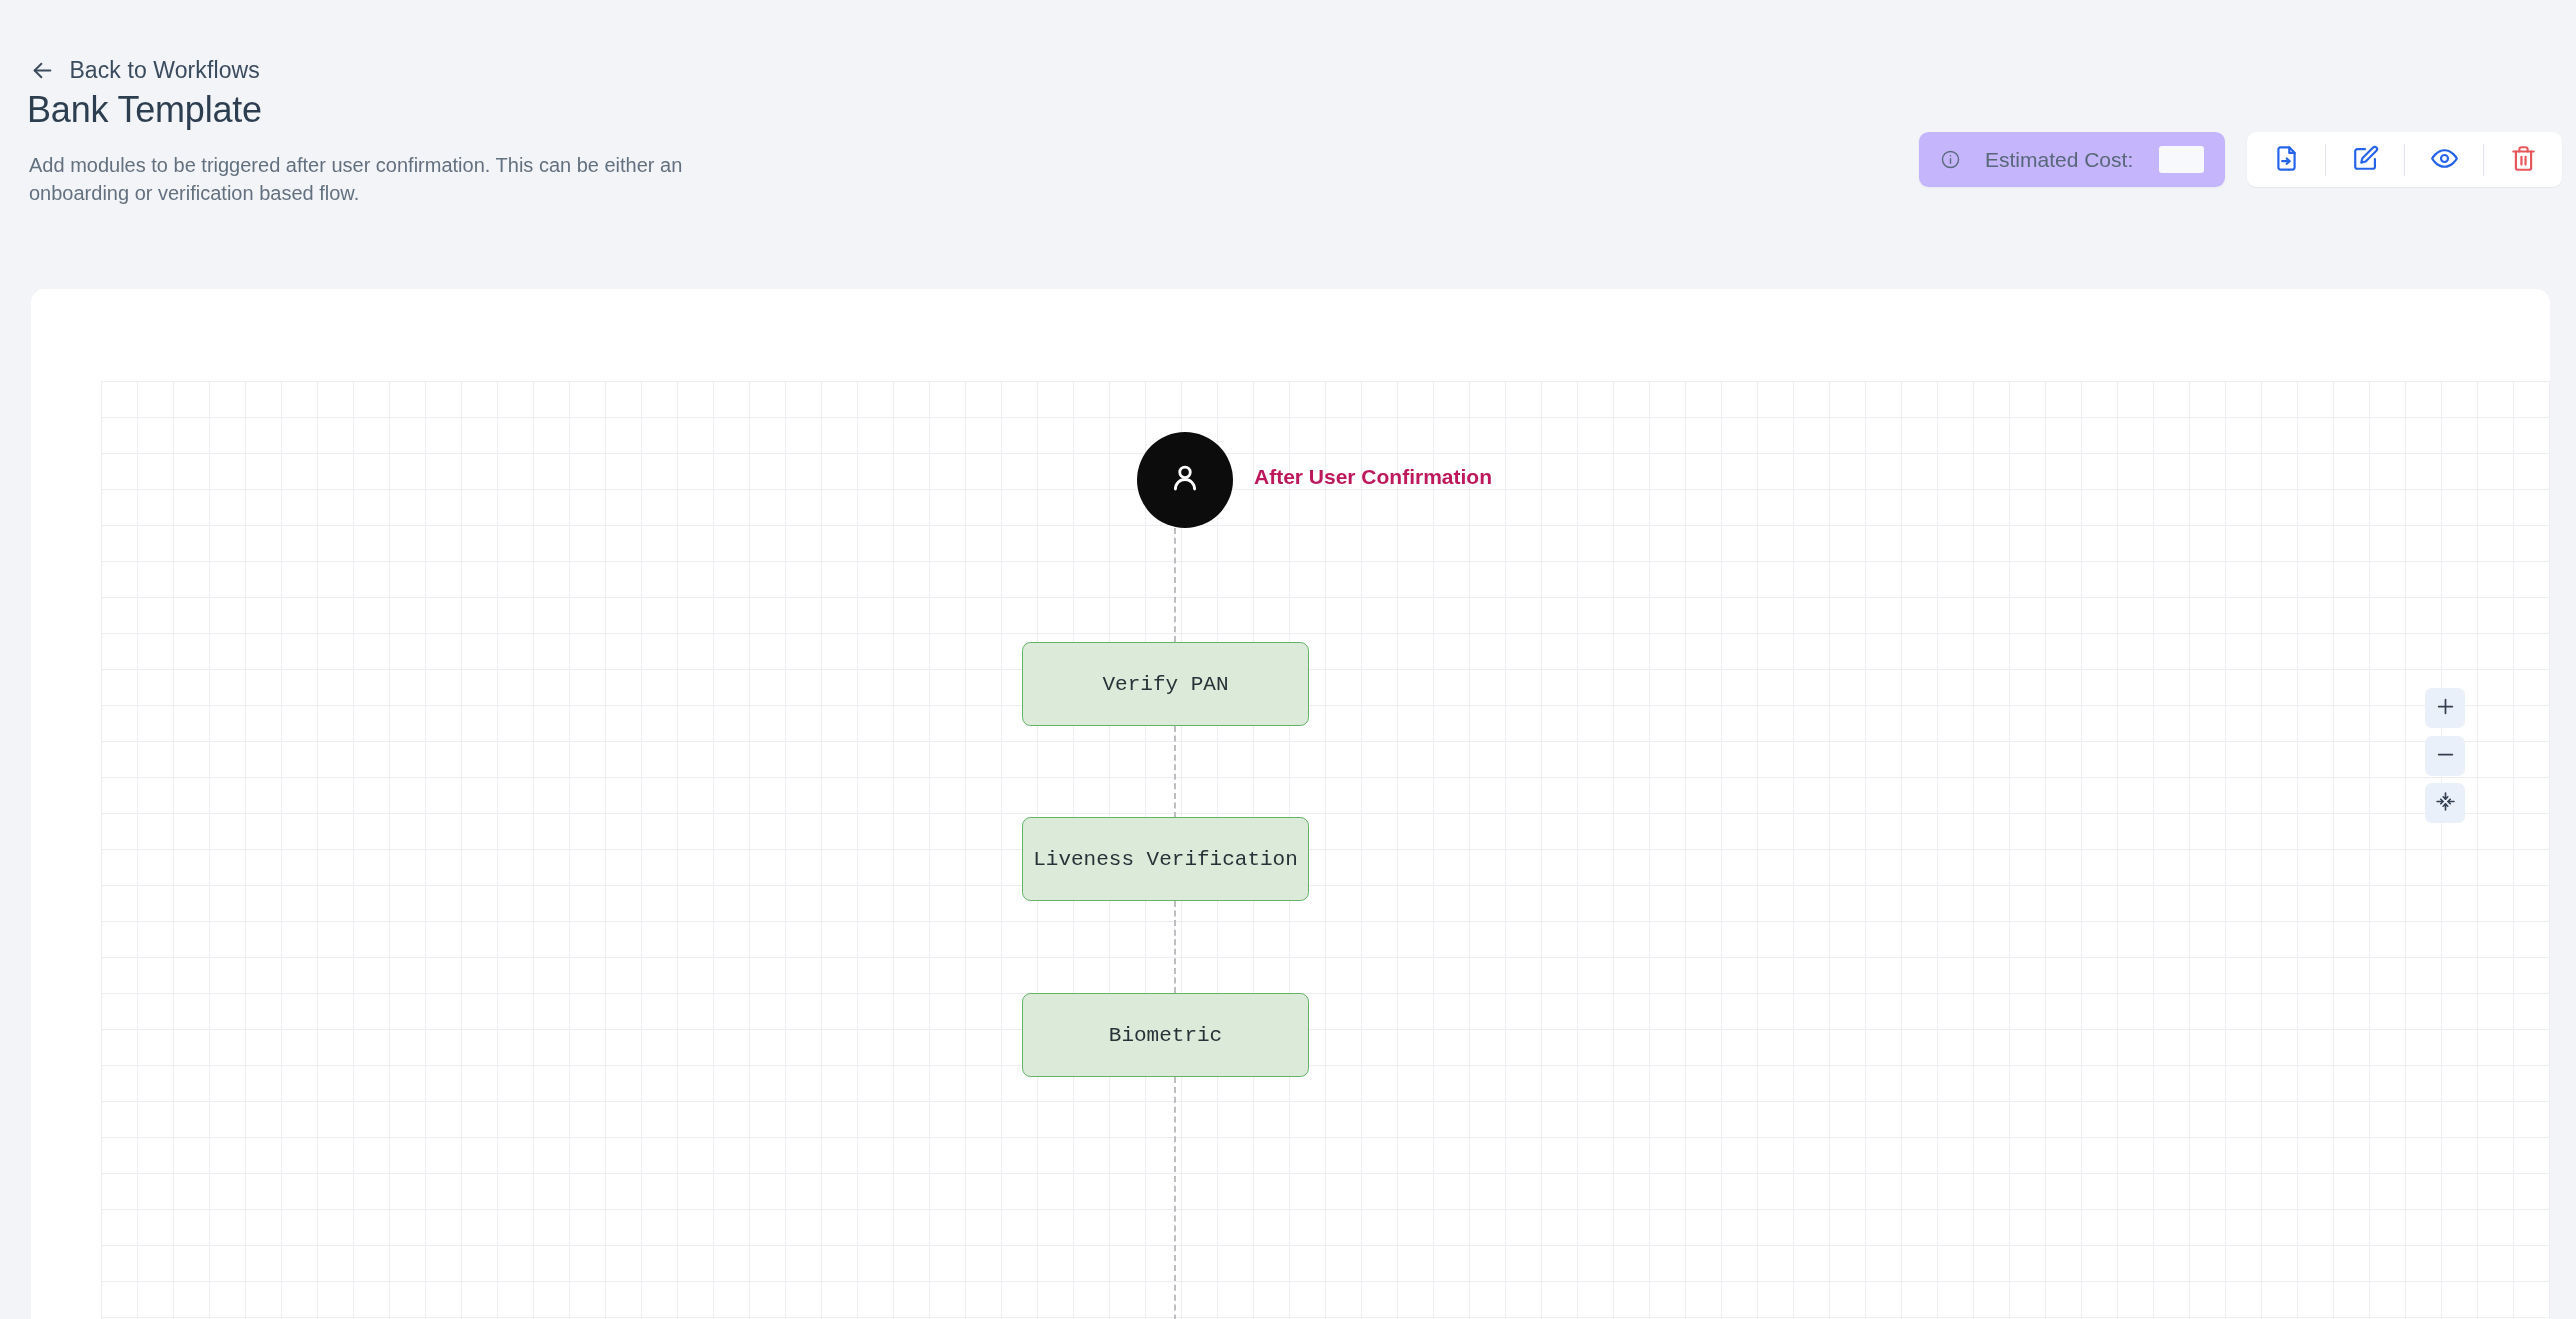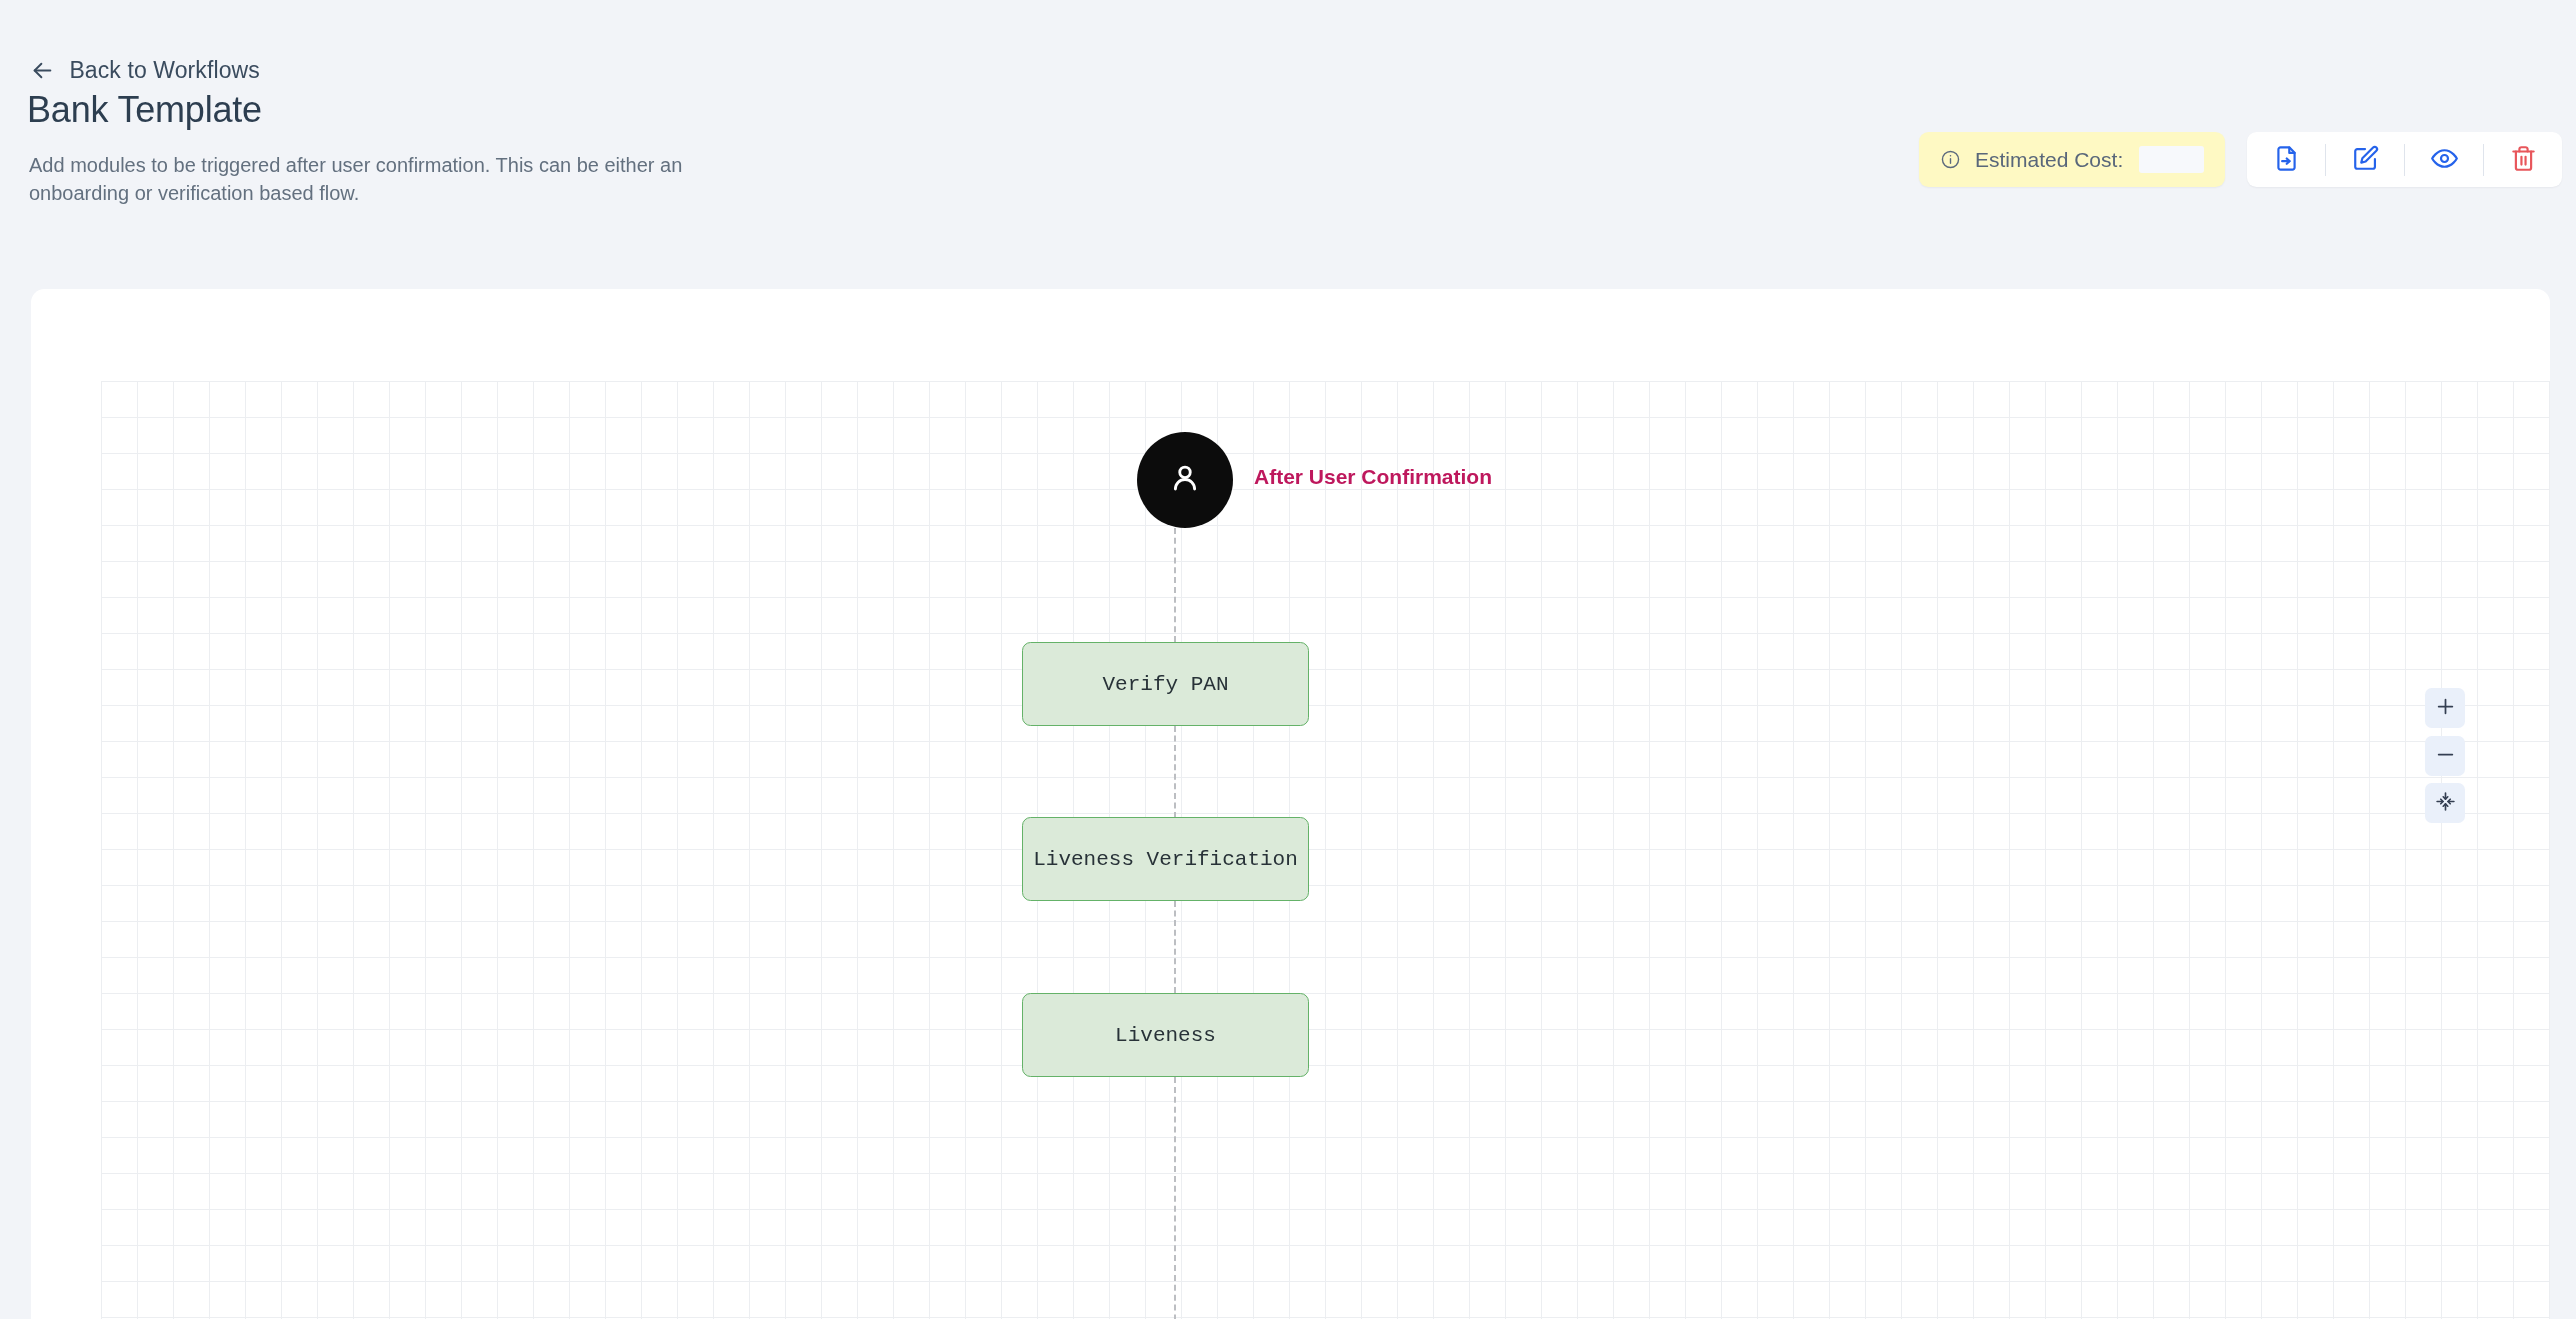--- a/index.html
+++ b/index.html
@@ -67,26 +67,26 @@
     color: #63707f;
   }
 
   
   #estimated-cost-card {
     position: absolute;
     left: 1919px;
     top: 132px;
     width: 306px;
     height: 55px;
-    background: #fef9c3;
+    background: #c4b5fd;
     border-radius: 9.6px;
     display: flex;
     align-items: center;
     padding: 0 21px;
-    gap: 14px;
+    gap: 24px;
     box-shadow: 0 1px 1.9px rgba(16,24,40,.05);
   }
   #estimated-cost-card .info-icon {
     width: 21px; height: 21px; flex: 0 0 21px;
   }
   #estimated-cost-card .cost-label {
     font-size: 21px;
     color: #59677a;
     white-space: nowrap;
   }
@@ -340,21 +340,21 @@
 
     <div class="module-node" style="top:353px;">
       <span class="node-label">Verify PAN</span>
     </div>
 
     <div class="module-node" style="top:528px;">
       <span class="node-label">Liveness Verification</span>
     </div>
 
     <div class="module-node" style="top:704px;">
-      <span class="node-label">Liveness</span>
+      <span class="node-label">Biometric</span>
     </div>
 
   </div>
 
   <div id="zoom-controls">
 
     <button class="zc-btn">
       <span>
         <svg width="21" height="21" viewBox="0 0 24 24" fill="none" stroke="#343f52" stroke-width="2" stroke-linecap="round">
           <line x1="12" y1="4.2" x2="12" y2="19.8"></line>

